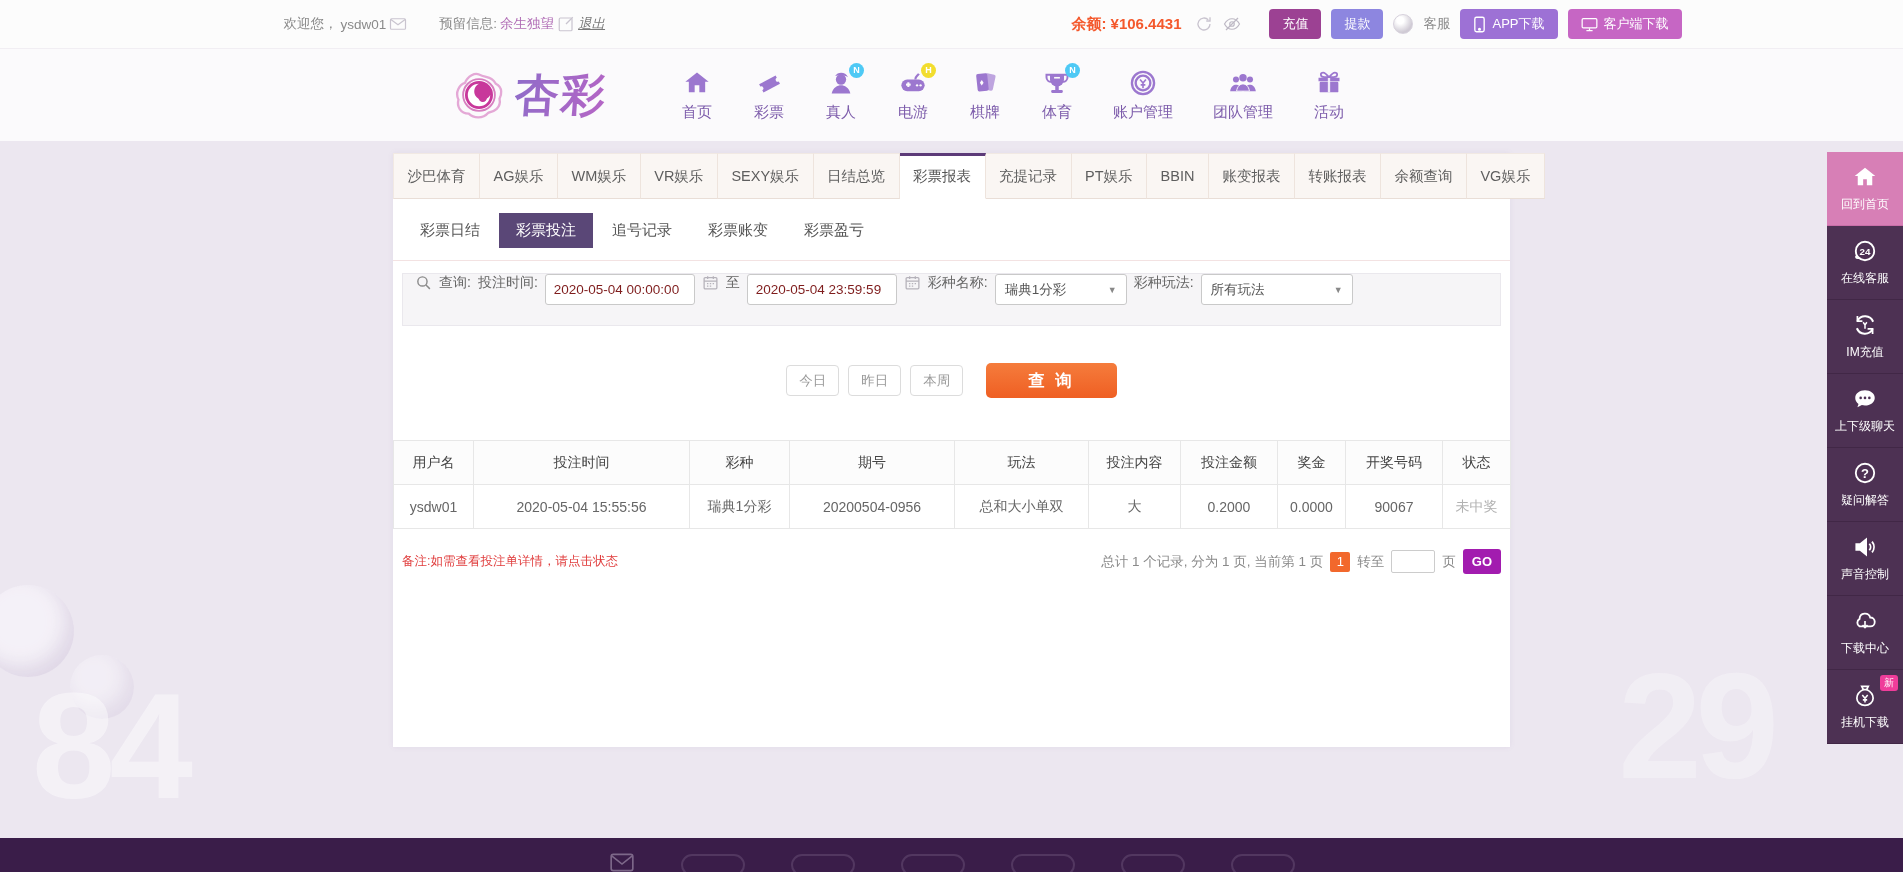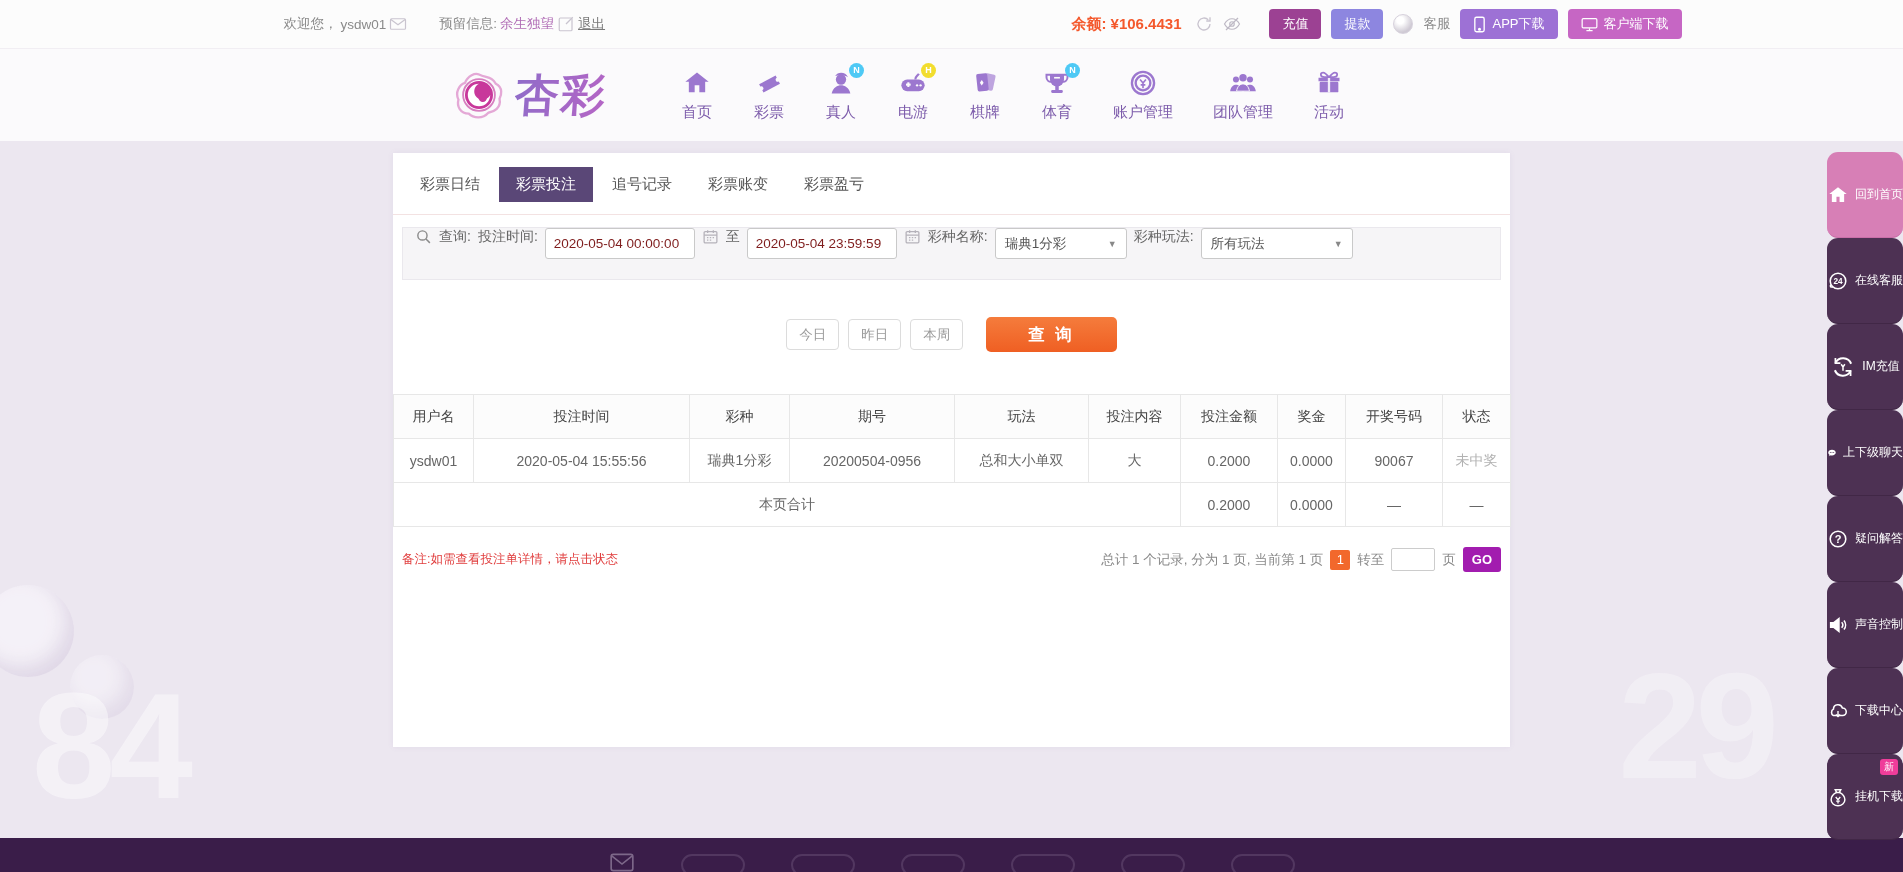--- a/index.html
+++ b/index.html
@@ -17,21 +17,21 @@
   .ball1 { width:92px; height:92px; left:-18px; top:585px; }
   .ball2 { width:64px; height:64px; left:70px; top:655px; opacity:.6; }
 
   
   .topbar { position:relative; z-index:1; height:49px; background:#fcfcfc; border-bottom:1px solid #f1eef3;
     display:flex; align-items:center; justify-content:center; font-size:13.5px; color:#8a8a8a; }
   .topbar-inner { width:1460px; display:flex; align-items:center; }
   .tb-left { display:flex; align-items:center; gap:3px; margin-left:62px; }
   .tb-right { display:flex; align-items:center; gap:10px; margin-left:auto; }
   .reserved-name { color:#b06cb5; }
-  .logout { text-decoration:underline; color:#7a7a7a; cursor:pointer; }
+  .logout { font-style:italic; text-decoration:underline; color:#7a7a7a; cursor:pointer; }
   .balance { color:#f4582c; font-size:15px; font-weight:bold; margin-right:4px; white-space:nowrap; }
   .tb-btn { border:none; color:#fff; font-size:13px; padding:6px 13px; border-radius:4px; cursor:pointer;
     display:flex; align-items:center; gap:6px; font-family:inherit; }
   .btn-recharge { background:#9c4193; }
   .btn-withdraw { background:#8d86e0; }
   .btn-app { background:#9d71d5; }
   .btn-client { background:#c666c4; }
   .tb-ico { width:18px; height:18px; color:#c9c4cf; flex:0 0 auto; }
   .tb-ico.dim { color:#bdb8c4; }
   .service-ball { width:20px; height:20px; border-radius:50%; background:radial-gradient(circle at 35% 30%,#fff 20%,#cfcad4 70%); border:1px solid #d7d2dc; }
@@ -94,22 +94,22 @@
 
   .bottomrow { display:flex; justify-content:space-between; align-items:center; margin:20px 9px 0; font-size:13px; }
   .note { color:#e03c3c; font-size:12.5px; }
   .pager { display:flex; align-items:center; gap:7px; color:#8a8a8a; font-size:13.5px; }
   .page-badge { width:20px; height:20px; background:#f2682c; color:#fff; border-radius:2px; text-align:center; line-height:20px; font-size:13px; cursor:pointer; }
   .goto-input { width:44px; height:23px; border:1px solid #ccc; border-radius:2px; font-family:inherit; padding:0 4px; }
   .go-btn { background:#a21caf; border:none; color:#fff; font-weight:bold; font-size:13px; padding:5px 9px; border-radius:3px; cursor:pointer; font-family:inherit; }
 
   
   .sidebar { position:absolute; z-index:3; right:0; top:152px; width:76px; }
-  .sb-item { height:86px; background:#4d3153; border-bottom:1px solid #412746; color:#fff;
-    display:flex; flex-direction:row; align-items:center; justify-content:center; gap:6px; cursor:pointer; position:relative;border-radius:11px; }
+  .sb-item { height:74px; background:#4d3153; border-bottom:1px solid #412746; color:#fff;
+    display:flex; flex-direction:column; align-items:center; justify-content:center; gap:6px; cursor:pointer; position:relative; }
   .sb-item.active { background:#d77fb6; border-bottom:1px solid #c96ea8; }
   .sb-icon { width:26px; height:26px; color:#fff; }
   .sb-label { font-size:12px; white-space:nowrap; }
   .sb-badge { position:absolute; top:5px; right:5px; background:#ef3d9a; color:#fff; font-size:10px;
     padding:1px 4px; border-radius:3px; }
 
   
   .footer { position:absolute; z-index:2; left:0; bottom:0; width:100%; height:34px; background:#3a1d49; overflow:hidden; }
   .footer-inner { display:flex; align-items:flex-start; justify-content:center; gap:46px; padding-top:12px; opacity:.45; }
   .ft-ico { width:26px; height:26px; color:#cfc3d8; }
@@ -294,20 +294,37 @@
             </svg>
         </span>
         <span class="nav-label">活动</span>
       </div>
     </div>
   </div>
 </div>
 
 <div class="panel">
 
+  <div class="tabs">
+    <div class="tab">沙巴体育</div>
+    <div class="tab">AG娱乐</div>
+    <div class="tab">WM娱乐</div>
+    <div class="tab">VR娱乐</div>
+    <div class="tab">SEXY娱乐</div>
+    <div class="tab">日结总览</div>
+    <div class="tab active">彩票报表</div>
+    <div class="tab">充提记录</div>
+    <div class="tab">PT娱乐</div>
+    <div class="tab">BBIN</div>
+    <div class="tab">账变报表</div>
+    <div class="tab">转账报表</div>
+    <div class="tab">余额查询</div>
+    <div class="tab">VG娱乐</div>
+    <div class="tab-filler"></div>
+  </div>
 
   <div class="subtabs">
     <div class="subtab">彩票日结</div>
     <div class="subtab active">彩票投注</div>
     <div class="subtab">追号记录</div>
     <div class="subtab">彩票账变</div>
     <div class="subtab">彩票盈亏</div>
   </div>
 
   <div class="filterbar">
@@ -380,27 +397,20 @@
         <td>2020-05-04 15:55:56</td>
         <td>瑞典1分彩</td>
         <td>20200504-0956</td>
         <td>总和大小单双</td>
         <td>大</td>
         <td>0.2000</td>
         <td>0.0000</td>
         <td>90067</td>
         <td class="status">未中奖</td>
       </tr>
-      <tr class="sum">
-        <td colspan="6">本页合计</td>
-        <td>0.2000</td>
-        <td>0.0000</td>
-        <td>—</td>
-        <td>—</td>
-      </tr>
     </tbody>
   </table>
 
   <div class="bottomrow">
     <span class="note">备注:如需查看投注单详情，请点击状态</span>
     <div class="pager">
       <span>总计 1 个记录, 分为 1 页, 当前第 1 页</span>
       <span class="page-badge">1</span>
       <span>转至</span>
       <input class="goto-input" style="">

